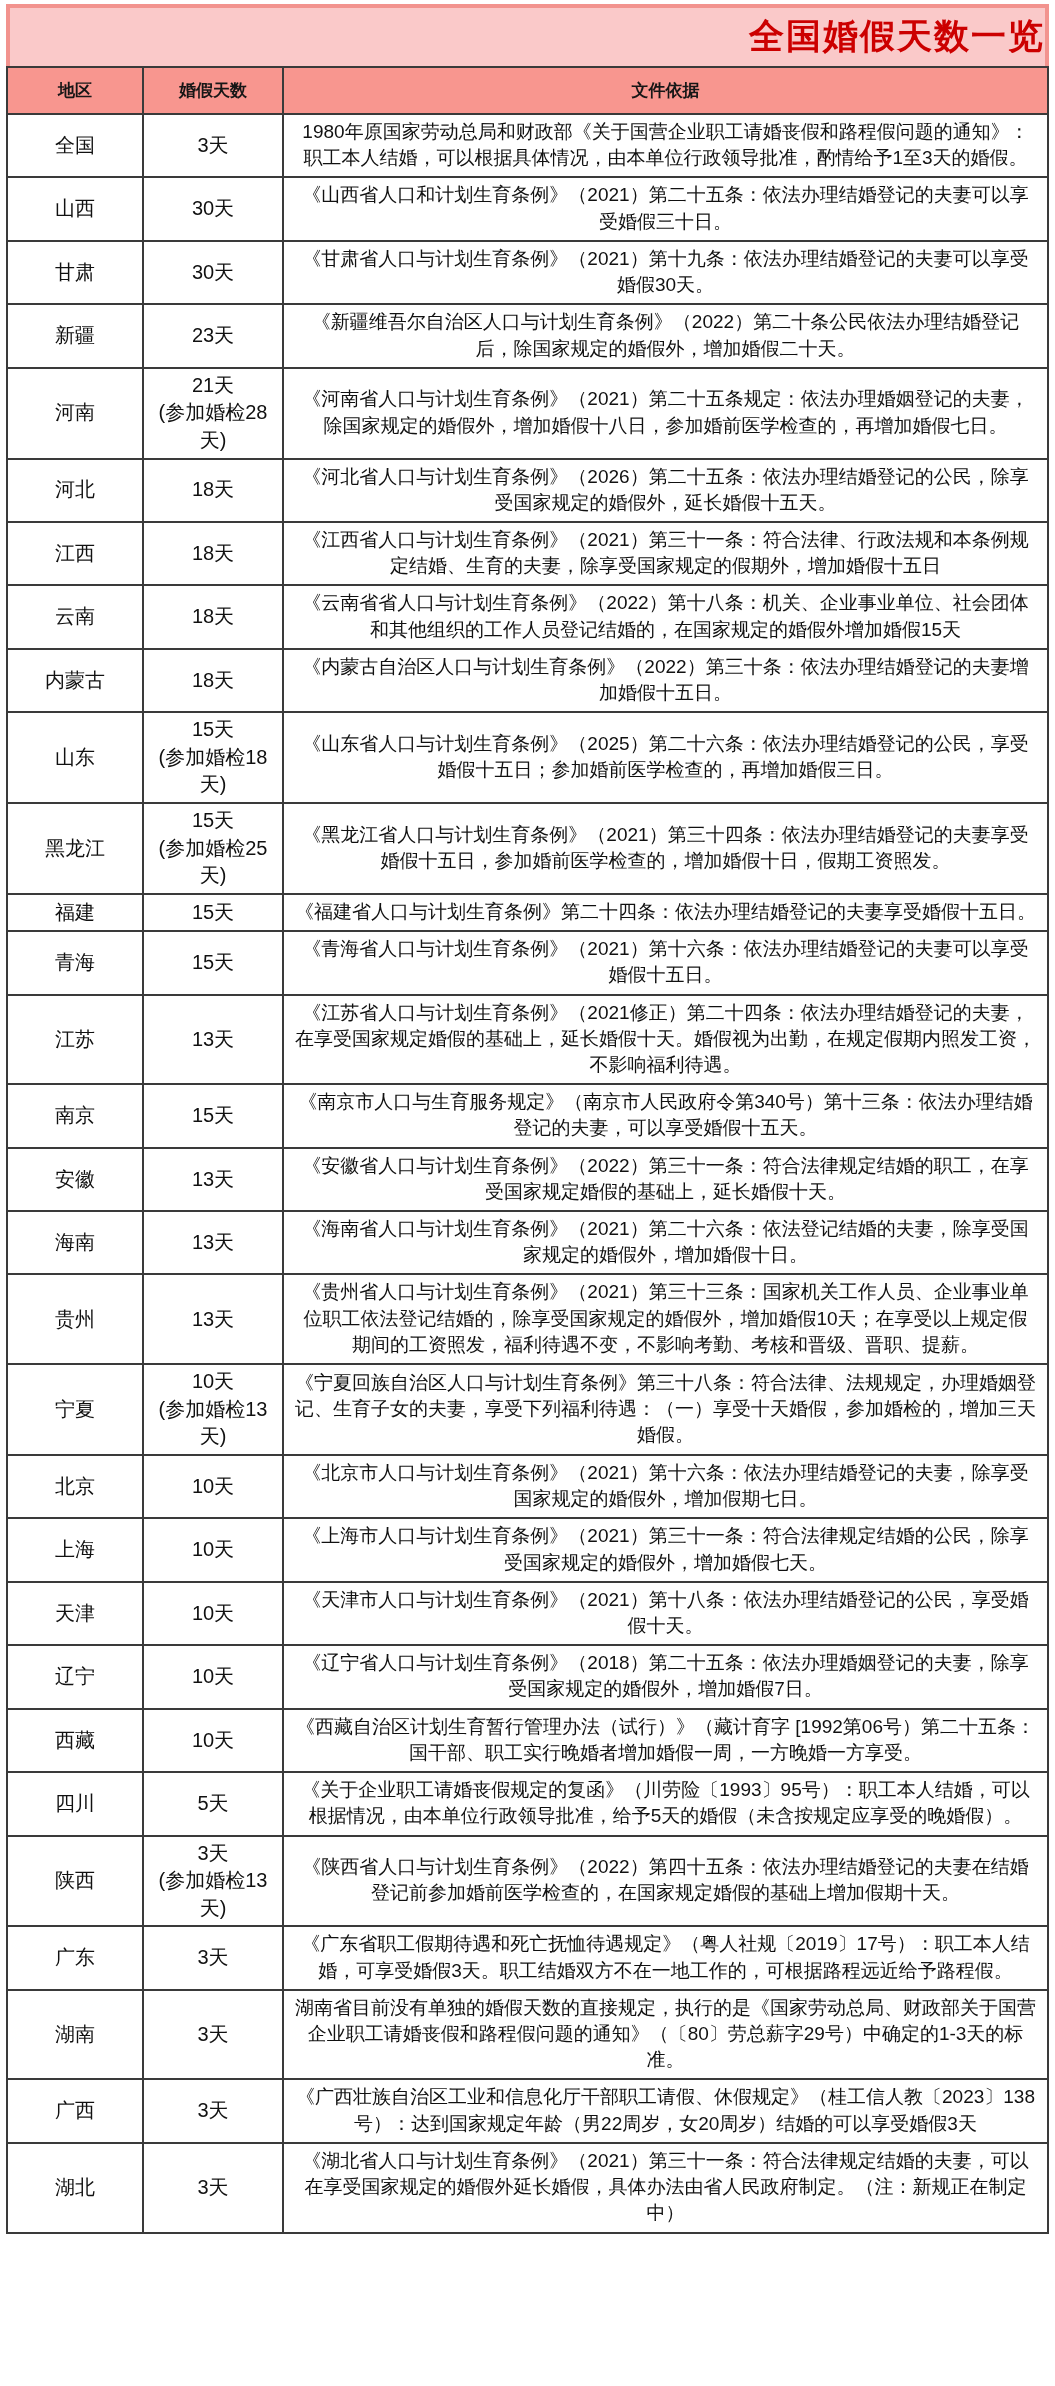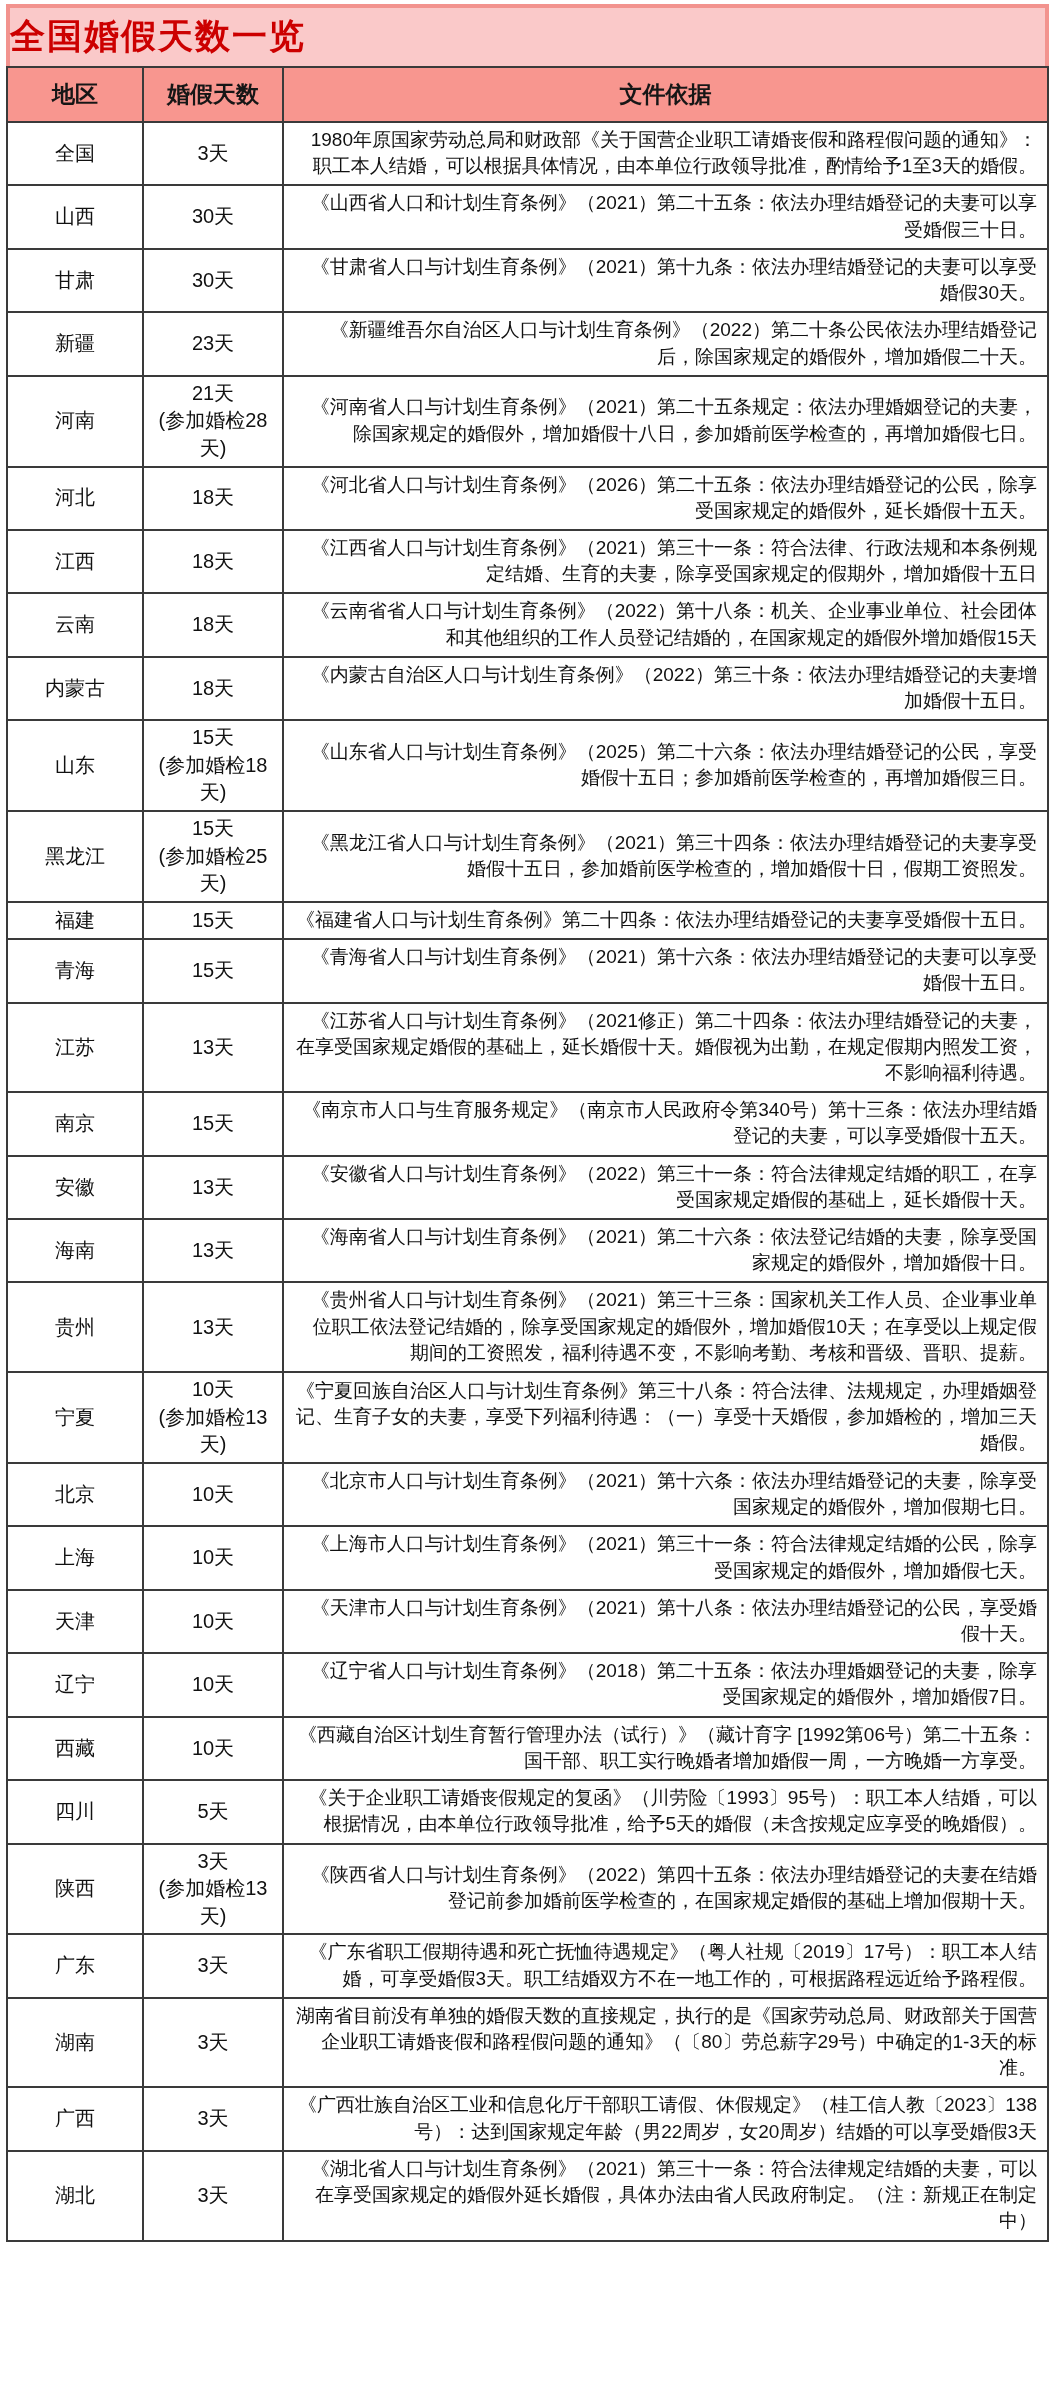--- a/index.html
+++ b/index.html
@@ -7,39 +7,39 @@
     --border:#3a3a3a; --accent-border:#f2938e; --body-bg:#ffffff; --text:#111111;
   }
   html,body{margin:0;padding:0;background:#ffffff;}
   body{width:1055px;font-family:"Liberation Sans","DejaVu Sans",sans-serif;color:var(--text);}
   .page{padding:4px 6px 6px 6px;}
   .title-bar{
     background:var(--title-bg);
     border:4px solid var(--accent-border);
     border-bottom:none;
     color:var(--title-text);
-    font-size:35px;font-weight:bold;text-align:left;
+    font-size:35px;font-weight:bold;text-align:right;
     padding:5px 0 6px 0;letter-spacing:2px;
   }
   table{width:100%;border-collapse:collapse;table-layout:fixed;background:var(--body-bg);}
   col.c-region{width:136px;}
   col.c-days{width:140px;}
   th{
     background:var(--header-bg);
-    font-size:23px;font-weight:bold;color:#161616;
+    font-size:17px;font-weight:bold;color:#161616;
     padding:11px 0;border:2px solid var(--border);
   }
   td{
     border:2px solid var(--border);
     font-size:19px;line-height:1.38;vertical-align:middle;
   }
   td.region-cell,td.days-cell{
     text-align:center;white-space:pre-line;font-size:20px;padding:3px 2px;
   }
-  td.basis-cell{padding:4px 10px 5px 10px;text-align:right;}
+  td.basis-cell{padding:4px 10px 5px 10px;text-align:center;}
 </style>
 </head>
 <body>
 
 <div class="page">
   <div class="title-bar">全国婚假天数一览</div>
   <table>
     <colgroup>
       <col class="c-region">
         <col class="c-days">

